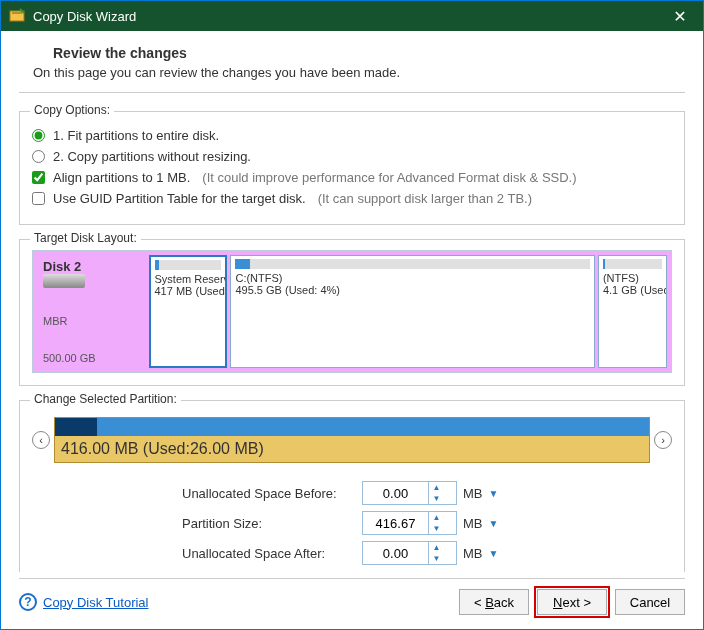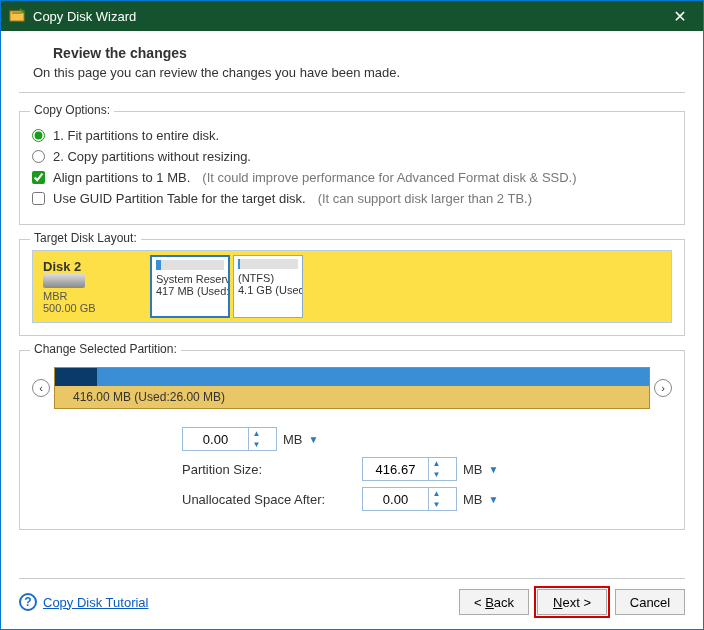--- a/index.html
+++ b/index.html
@@ -11,36 +11,36 @@
 .titlebar .close { width: 30px; text-align: center; font-size: 16px; cursor: pointer; }
 .content { flex: 1; padding: 14px 18px 0 18px; overflow: hidden; }
 .header-title { font-weight: 600; font-size: 14px; padding-left: 34px; }
 .header-sub { margin: 4px 0 12px 14px; font-size: 13px; }
 .hr { border: none; border-top: 1px solid #ccc; margin: 4px 0 18px 0; }
 .fieldset { border: 1px solid #ccc; border-radius: 0; padding: 10px 12px 12px 12px; margin-bottom: 14px; position: relative; }
 .legend { position: absolute; top: -9px; left: 10px; background: #fff; padding: 0 4px; font-size: 12px; }
 .opt-row { display: flex; align-items: center; margin: 6px 0; font-size: 13px; }
 .opt-row input[type=radio], .opt-row input[type=checkbox] { margin-right: 8px; accent-color: #1a9b1a; }
 .opt-row .hint { color: #777; margin-left: 12px; }
-.disk-layout { display: flex; align-items: stretch; border: 1px solid #bcd; background: #fde047; padding: 4px; gap: 3px; }
+.disk-layout { display: flex; align-items: stretch; border: 1px solid #bcd; background: #f0abfc; padding: 4px; gap: 3px; }
 .disk-info { width: 110px; padding: 4px 6px; display: flex; flex-direction: column; justify-content: center; }
 .disk-icon { width: 42px; height: 14px; background: linear-gradient(#ddd,#888); border-radius: 2px; margin-bottom: 2px; }
 .disk-name { font-weight: 700; }
-.disk-sub { font-size: 11px; color: #555; }
+.disk-sub { font-size: 11px; color: #555; margin-top: 25px; }
 .part { border: 1px solid #88aacc; background: #fff; padding: 3px 4px; display: flex; flex-direction: column; justify-content: flex-start; font-size: 11px; overflow: hidden; white-space: nowrap; }
 .part.sel { border: 2px solid #2a7abf; }
 .part-bar { height: 10px; background: #e0e0e0; margin-bottom: 3px; position: relative; }
 .part-bar .fill { height: 100%; background: #3a8fd4; }
 .change-box { position: relative; }
 .sel-part-wrap { display: flex; align-items: center; gap: 4px; margin-top: 6px; }
 .navbtn { width: 18px; height: 18px; border: 1px solid #888; border-radius: 50%; display: flex; align-items: center; justify-content: center; font-size: 11px; cursor: pointer; background: #fff; }
 .sel-part { flex: 1; border: 1px solid #b08b2f; background: #e9c766; }
 .sel-part-bar { height: 18px; background: #3a8fd4; position: relative; }
 .sel-part-bar .used { height: 100%; background: #0a3a6a; width: 7%; }
-.sel-part-label { padding: 4px 18px; font-size: 12px; }
+.sel-part-label { padding: 4px 6px; font-size: 16px; }
 .form-rows { margin: 18px 0 4px 150px; }
 .form-row { display: flex; align-items: center; margin: 6px 0; }
 .form-row label { width: 180px; font-size: 13px; }
 .spinbox { display: flex; align-items: center; border: 1px solid #9bbcdb; height: 24px; width: 95px; }
 .spinbox input { border: none; width: 65px; padding: 0 6px; font-size: 13px; outline: none; text-align: center; }
 .spinbox .spins { width: 16px; display: flex; flex-direction: column; border-left: 1px solid #9bbcdb; }
 .spinbox .spins span { height: 11px; font-size: 8px; text-align: center; color: #2a7abf; cursor: pointer; line-height: 11px; }
 .unit { margin: 0 6px; }
 .dd { color: #2a7abf; cursor: pointer; font-size: 10px; }
 .footer-hr { border: none; border-top: 1px solid #ccc; margin: 6px 18px 0 18px; }
@@ -105,20 +105,27 @@
           <div class="disk-sub">MBR</div>
           <div class="disk-sub">500.00 GB</div>
         </div>
         <div class="part sel" style="width:80px">
           <div class="part-bar">
               <div class="fill" style="width:7%"></div>
             </div>
           <div>System Reserved</div>
           <div>417 MB (Used:</div>
         </div>
+        <div class="part" style="width:370px">
+          <div class="part-bar">
+              <div class="fill" style="width:4%"></div>
+            </div>
+          <div>C:(NTFS)</div>
+          <div>495.5 GB (Used: 4%)</div>
+        </div>
         <div class="part" style="width:70px">
           <div class="part-bar">
               <div class="fill" style="width:3%"></div>
             </div>
           <div>(NTFS)</div>
           <div>4.1 GB (Used:</div>
         </div>
       </div>
     </div>
 
@@ -130,20 +137,21 @@
           <div class="sel-part-bar">
               <div class="used"></div>
             </div>
           <div class="sel-part-label">416.00 MB (Used:26.00 MB)</div>
         </div>
         <div class="navbtn">›</div>
       </div>
 
       <div class="form-rows">
         <div class="form-row">
+          <label>Unallocated Space Before:</label>
           <div class="spinbox">
             <input value="0.00" style="">
             <div class="spins">
                 <span>▲</span>
                 <span>▼</span>
               </div>
           </div>
           <span class="unit">MB</span>
           <span class="dd">▼</span>
         </div>

